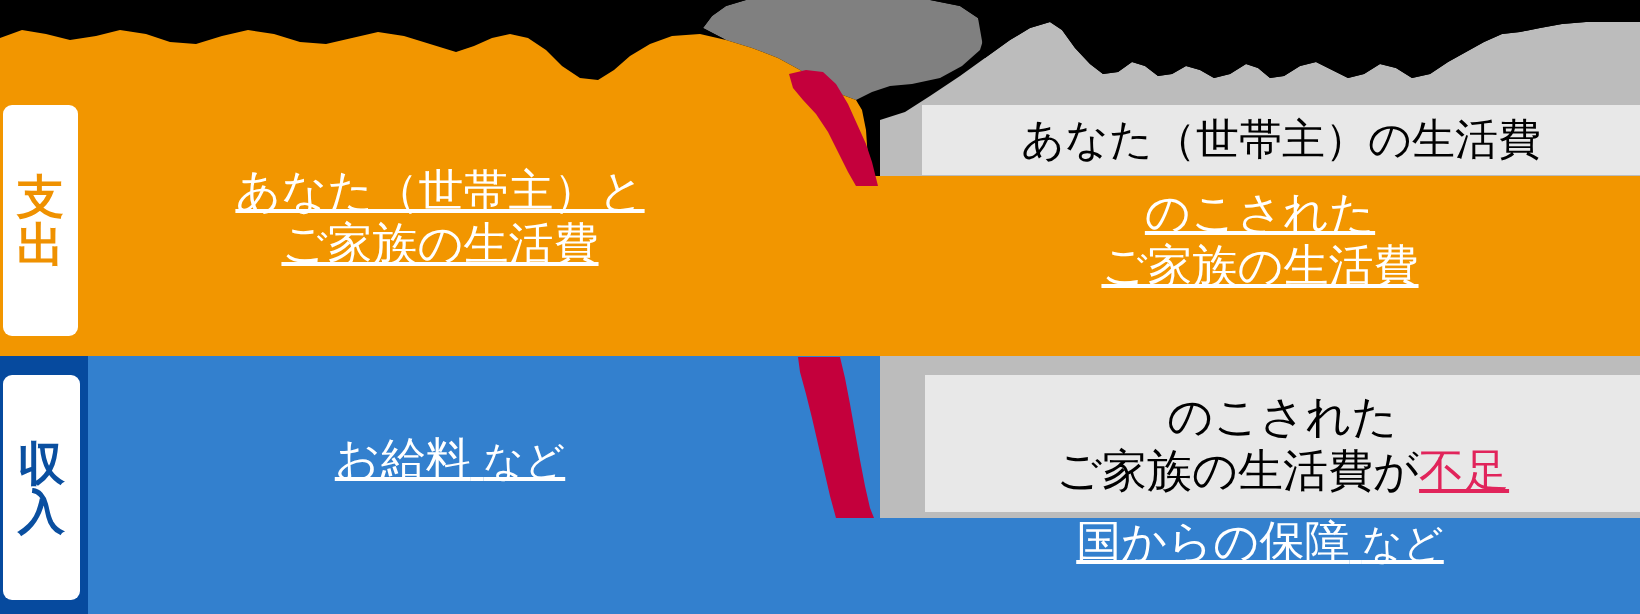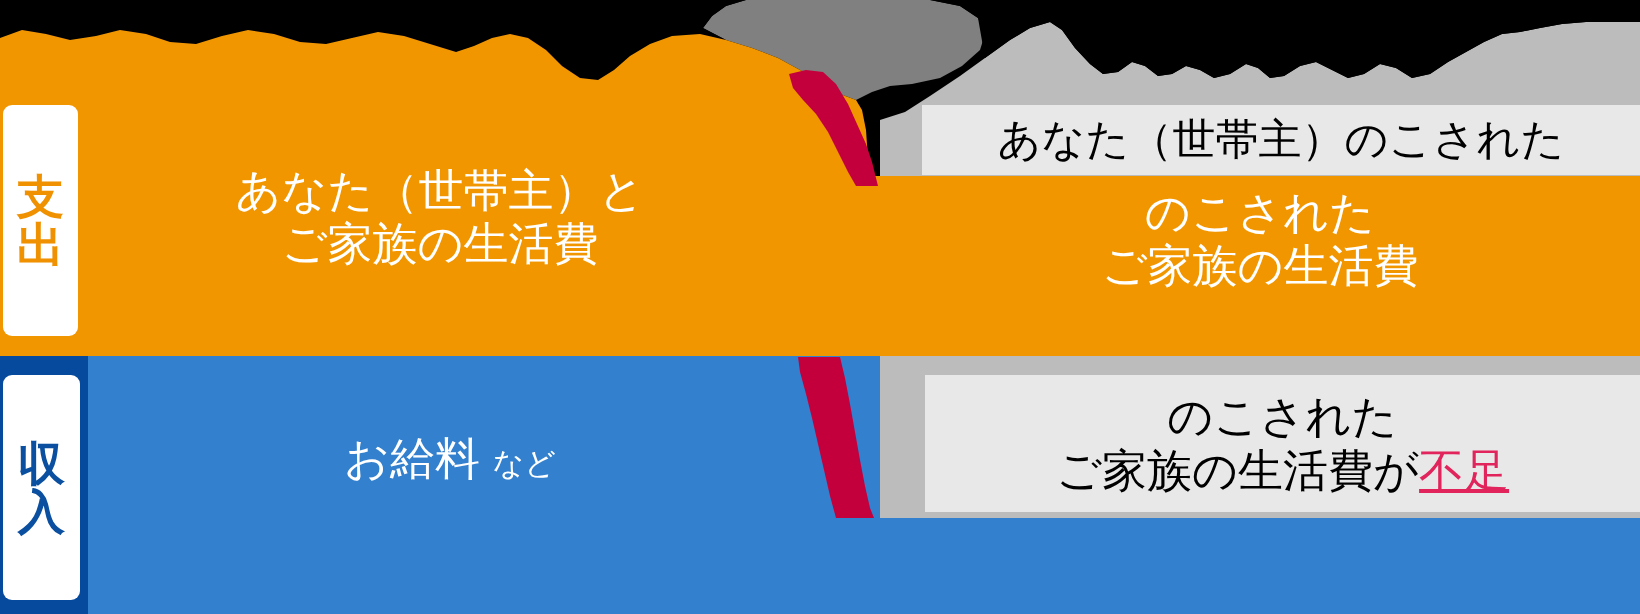--- a/index.html
+++ b/index.html
@@ -47,39 +47,39 @@
     left:3px; top:105px; width:75px; height:231px;
     color:#EF9100; font-size:47px;
   }
   #chip-inc{
     left:3px; top:375px; width:77px; height:225px;
     color:#0A4FA0; font-size:47px;
   }
   .chip span{ display:block; }
 
   
-  .txt{ position:absolute; text-align:center; line-height:1.18; }
+  .txt{ position:absolute; text-align:center; line-height:1.18;text-decoration:underline; }
 
   #exp-left-text{
     left:120px; top:164px; width:640px;
     color:#FFFFFF; font-size:45px; font-weight:500;
   }
   #exp-right-text{
     left:880px; top:186px; width:760px;
     color:#FFFFFF; font-size:45px; font-weight:500;
   }
   #inc-left-text{
     left:120px; top:432px; width:660px;
     color:#FFFFFF; font-size:45px; font-weight:500;
   }
   #inc-bottom-text{
     left:880px; top:515px; width:760px;
     color:#FFFFFF; font-size:45px; font-weight:500;
   }
-  .suffix{ font-size:31px; }
+  .suffix{ font-size:40px; }
 
   
   .band{
     position:absolute;
     background:#E8E8E8;
     display:flex; align-items:center; justify-content:center;
     color:#000000; text-align:center; line-height:1.2;
   }
   #band-exp{
     left:922px; top:105px; width:718px; height:70px;
@@ -167,34 +167,38 @@
     <span>収</span>
     <span>入</span>
   </div>
 
   <div id="exp-left-text" class="txt">
     <div class="nowrap">あなた（世帯主）と</div>
     <div class="nowrap">ご家族の生活費</div>
   </div>
 
   <div id="band-exp" class="band">
-    <span class="nowrap">あなた（世帯主）のこされた</span>
+    <span class="nowrap">あなた（世帯主）の生活費</span>
   </div>
 
   <div id="exp-right-text" class="txt">
     <div class="nowrap">のこされた</div>
     <div class="nowrap">ご家族の生活費</div>
   </div>
 
   <div id="inc-left-text" class="txt">
     <span class="nowrap">お給料</span>
     <span class="suffix nowrap">など</span>
   </div>
 
   <div id="band-inc" class="band">
     <div>
       <div class="nowrap">のこされた</div>
       <div class="nowrap"><span>ご家族の生活費が</span><span class="hl">不足</span></div>
     </div>
   </div>
 
+  <div id="inc-bottom-text" class="txt">
+    <span class="nowrap">国からの保障</span>
+    <span class="suffix nowrap">など</span>
+  </div>
 
 </div>
 
 </body></html>

